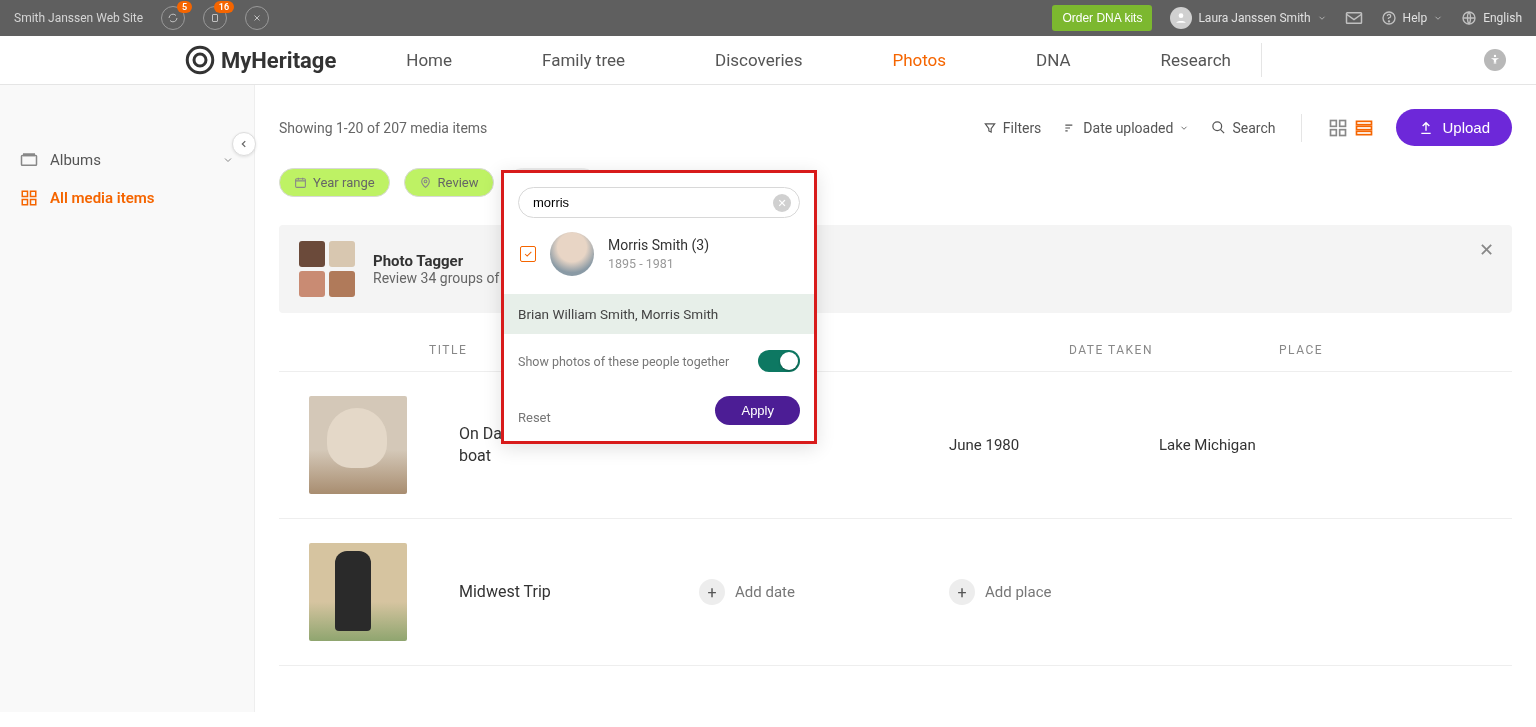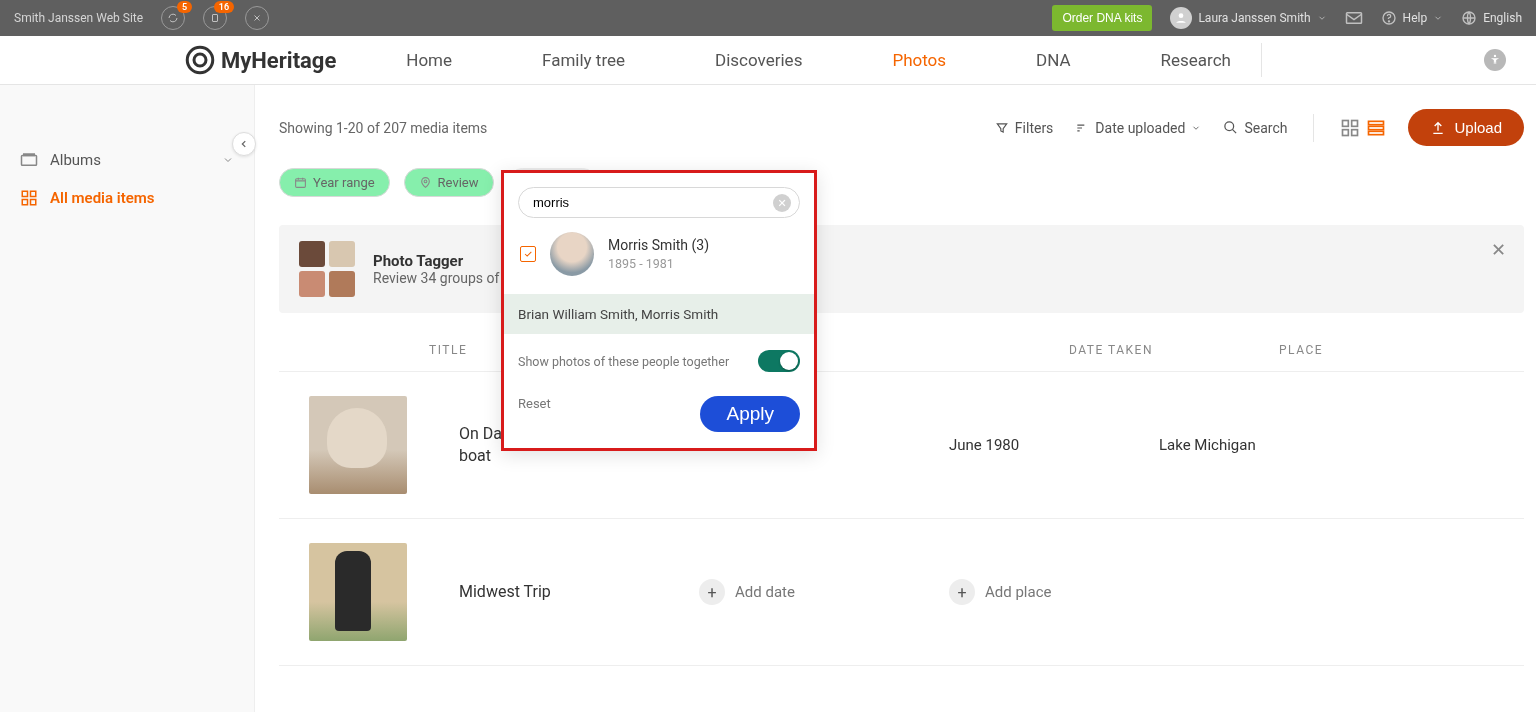--- a/index.html
+++ b/index.html
@@ -23,32 +23,32 @@
   .nav-links { display: flex; gap: 90px; font-size: 17px; color: #555; }
   .nav-link.active { color: #f56500; }
   .nav-access { margin-left: auto; margin-right: 30px; width:22px; height:22px; border-radius:50%; background:#b8b8b8; display:flex; align-items:center; justify-content:center; color:#fff; font-size:12px; font-weight:700;}
   .nav-divider { width:1px; height:34px; background:#e5e5e5; margin-left:30px; margin-right:20px;}
   
   .body-wrap { display: flex; height: calc(100% - 100px); }
   .sidebar { width: 255px; background: #f9f9f9; border-right: 1px solid #eee; padding-top: 30px; }
   .side-item { display: flex; align-items: center; padding: 10px 20px; font-size: 15px; color: #555; gap: 12px; cursor:pointer;}
   .side-item.active { color: #f56500; font-weight: 600; }
   .collapse-btn { position: absolute; left: 232px; top: 132px; width: 24px; height: 24px; border: 1px solid #ddd; background: #fff; border-radius: 50%; display: flex; align-items: center; justify-content: center; box-shadow: 0 1px 3px rgba(0,0,0,0.1);}
-  .main { flex: 1; padding: 24px 12px 0 24px; position: relative; overflow:hidden;}
+  .main { flex: 1; padding: 24px 24px 0 24px; position: relative; overflow:hidden;}
   .toolbar-row { display: flex; align-items: center; justify-content: space-between; margin-bottom: 22px; }
   .showing { font-size: 14px; color: #666; }
   .toolbar-right { display: flex; align-items: center; gap: 22px; }
   .tool-btn { display: flex; align-items: center; gap: 6px; font-size: 14px; color: #555; cursor:pointer;}
   .vdiv { width:1px; height:28px; background:#e5e5e5; margin:0 4px;}
   .view-icons { display:flex; gap:6px;}
   .view-icon { width:20px; height:20px; }
-  .upload-btn { background: #c2410c; color: #fff; border: none; border-radius: 20px; padding: 10px 22px; font-size: 15px; display: flex; align-items: center; gap: 8px; cursor:pointer;}
+  .upload-btn { background: #6d28d9; color: #fff; border: none; border-radius: 20px; padding: 10px 22px; font-size: 15px; display: flex; align-items: center; gap: 8px; cursor:pointer;}
   
   .chips-row { display: flex; gap: 14px; margin-bottom: 28px; }
-  .chip { border: 1px solid #d8d8d8; border-radius: 18px; padding: 6px 14px; font-size: 13px; color: #666; display: flex; align-items: center; gap: 6px; background:#86efac;}
+  .chip { border: 1px solid #d8d8d8; border-radius: 18px; padding: 6px 14px; font-size: 13px; color: #666; display: flex; align-items: center; gap: 6px; background:#bef264;}
   .chip.active { background: #ececec; border-color:#ececec;}
   
   .banner { background: #f4f4f4; border-radius: 4px; padding: 16px 20px; display: flex; align-items: center; gap: 18px; position: relative; margin-bottom: 30px;}
   .banner-thumbs { display: grid; grid-template-columns: 26px 26px; grid-template-rows: 26px 26px; gap: 4px; }
   .banner-thumbs div { width:26px; height:26px; border-radius:3px; background:#c9a37a;}
   .banner-thumbs div:nth-child(1){background:#6b4a3a;}
   .banner-thumbs div:nth-child(2){background:#d8c7b0;}
   .banner-thumbs div:nth-child(3){background:#c98b73;}
   .banner-thumbs div:nth-child(4){background:#b07a5a;}
   .banner-title { font-weight:700; font-size:15px; color:#333;}
@@ -73,23 +73,23 @@
   .result-row { display:flex; align-items:center; gap:14px; padding:14px 2px 10px 2px;}
   .checkbox { width:16px; height:16px; border:1.5px solid #f56500; border-radius:2px; display:flex; align-items:center; justify-content:center;}
   .checkbox svg { width:10px; height:10px; stroke:#f56500; stroke-width:2.5; fill:none;}
   .result-avatar { width:44px; height:44px; border-radius:50%; background: radial-gradient(circle at 50% 35%, #e8d5c5 40%, #8a9aa5 70%); display:flex; align-items:center; justify-content:center;}
   .result-name { font-size:14px; color:#333;}
   .result-dates { font-size:12.5px; color:#999; margin-top:3px;}
   .selected-strip { background:#e7efe9; padding:12px 14px; font-size:13.5px; color:#444; margin:8px -14px 0 -14px;}
   .together-row { display:flex; align-items:center; justify-content:space-between; padding:16px 0 10px 0; font-size:12.5px; color:#777;}
   .toggle { width:42px; height:22px; background:#0d7862; border-radius:11px; position:relative;}
   .toggle::after { content:""; position:absolute; right:2px; top:2px; width:18px; height:18px; background:#fff; border-radius:50%; box-shadow:0 1px 2px rgba(0,0,0,0.3);}
-  .drop-actions { display:flex; align-items:flex-start; justify-content:space-between; padding-top:14px;}
+  .drop-actions { display:flex; align-items:flex-end; justify-content:space-between; padding-top:14px;}
   .reset { font-size:13px; color:#777; cursor:pointer;}
-  .apply-btn { background:#1d4ed8; color:#fff; border:none; border-radius:18px; padding:7px 26px; font-size:19px; cursor:pointer;}
+  .apply-btn { background:#4c1d95; color:#fff; border:none; border-radius:18px; padding:7px 26px; font-size:13px; cursor:pointer;}
   
   .thumb.row1 { background: linear-gradient(180deg,#d4c8b8 55%,#a88d70 100%); position:relative;}
   .thumb.row1::after{ content:""; position:absolute; left:18px; top:12px; width:60px; height:60px; background:#e4d8c8; border-radius:50% 50% 40% 40%;}
   .thumb.row2 { background: linear-gradient(180deg,#d6c4a0 60%,#8fa56f 100%); position:relative;}
   .thumb.row2::after{ content:""; position:absolute; left:26px; top:8px; width:36px; height:80px; background:#2a2a2a; border-radius:12px 12px 4px 4px;}
 </style>
 </head>
 <body>
 
 <div class="topbar">

